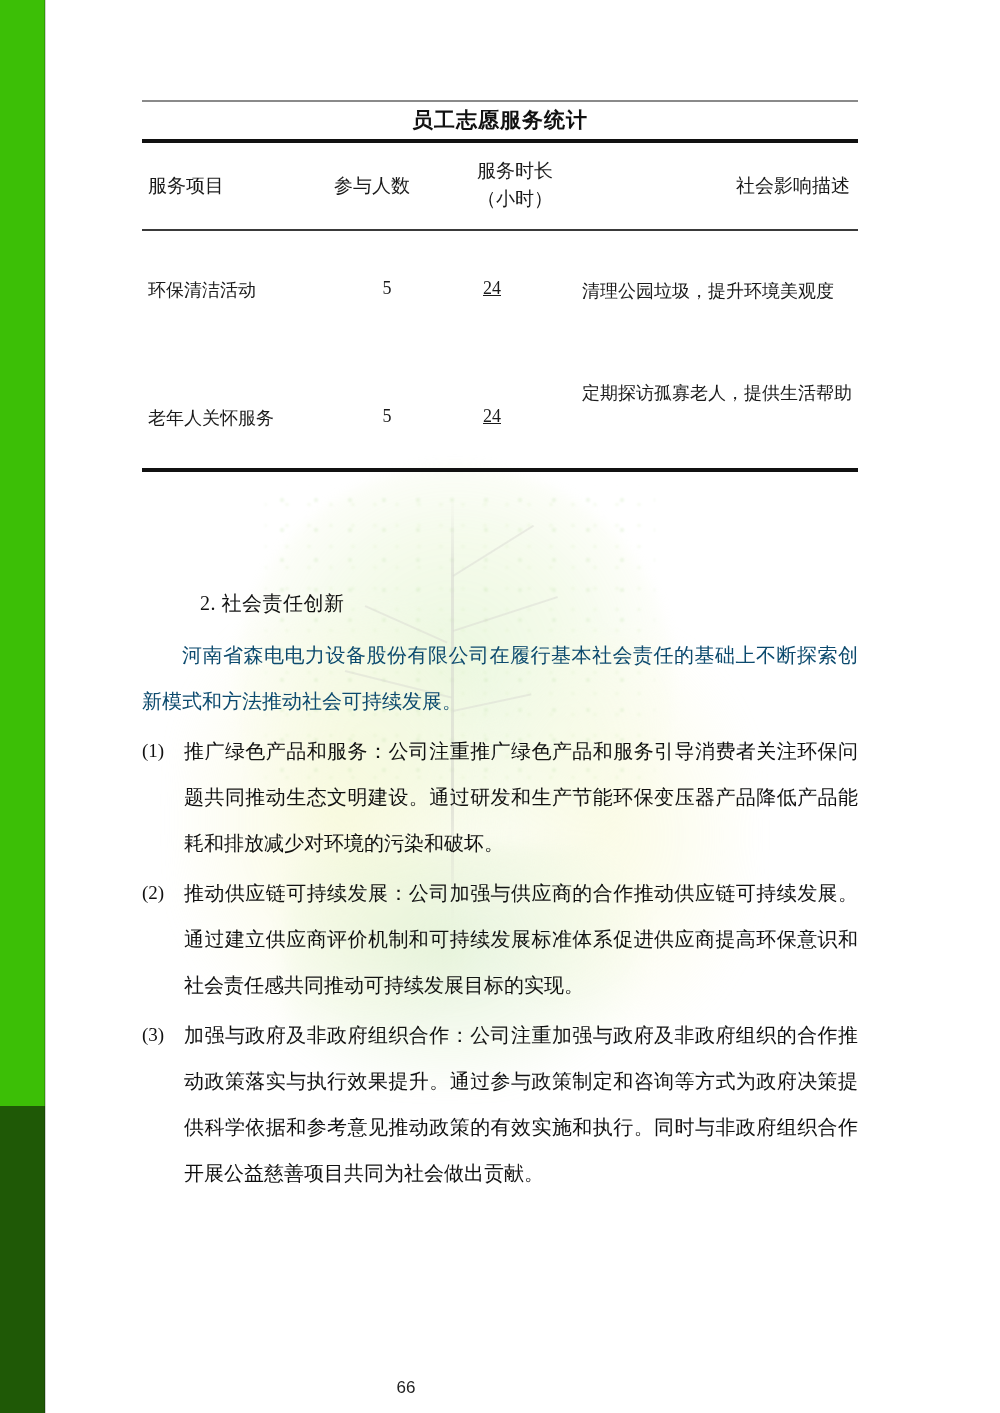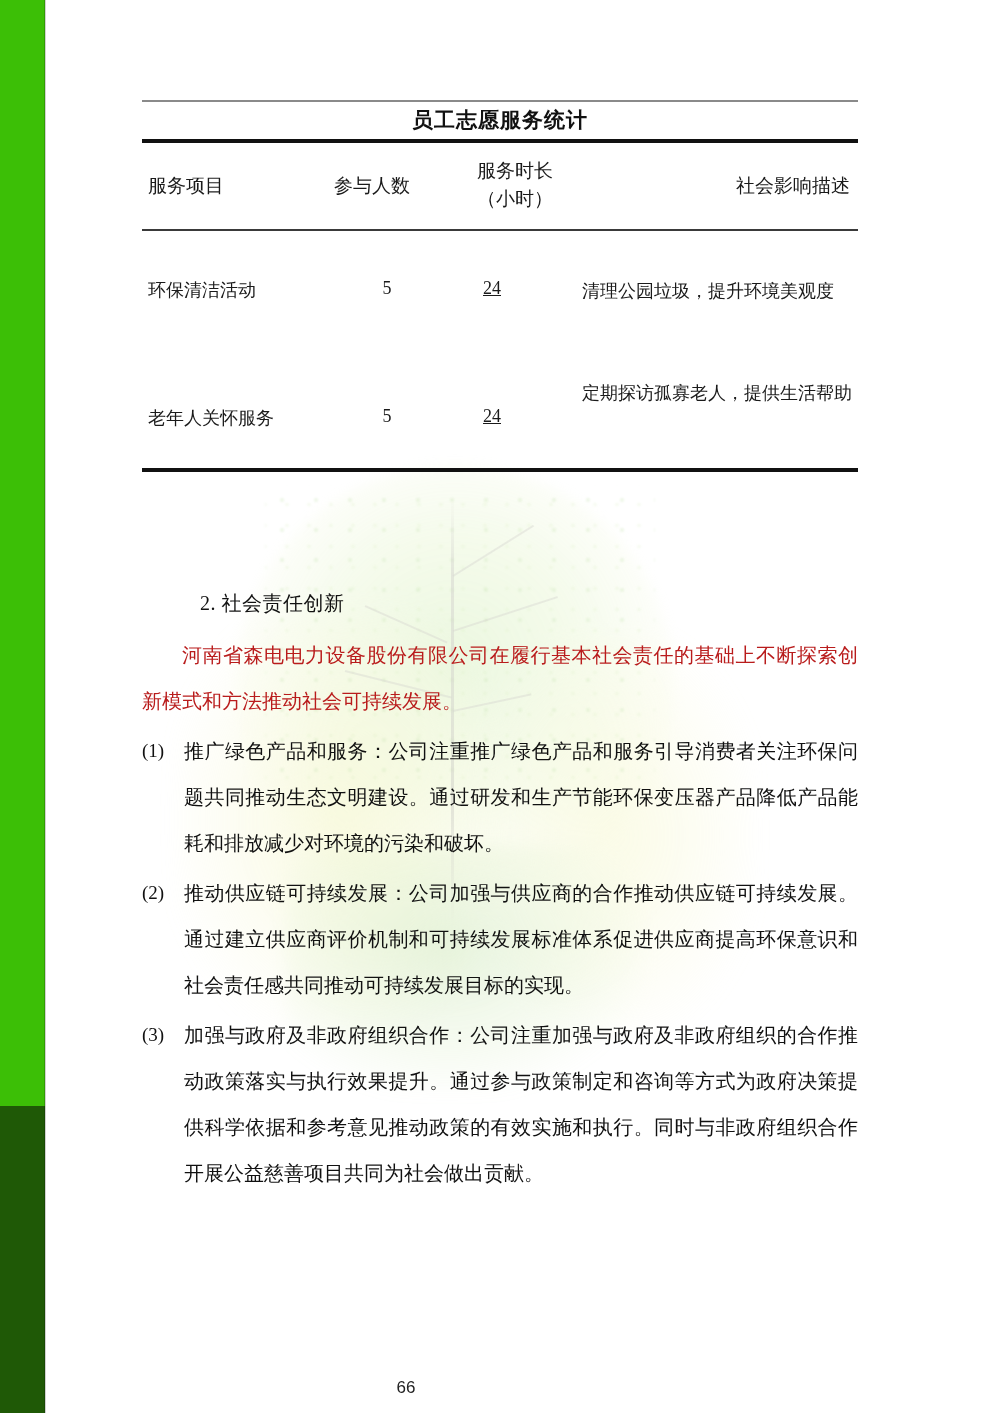--- a/index.html
+++ b/index.html
@@ -245,21 +245,21 @@
     color: #111;
     letter-spacing: 0.5px;
   }
   .para-lead {
     position: absolute;
     left: 142px;
     top: 632px;
     width: 716px;
     font-size: 20px;
     line-height: 46px;
-    color: #b91c1c;
+    color: #0c4a6e;
     text-indent: 40px;
     text-align: justify;
     text-justify: inter-ideograph;
   }
 
   .numlist {
     position: absolute;
     left: 142px;
     top: 728px;
     width: 716px;

